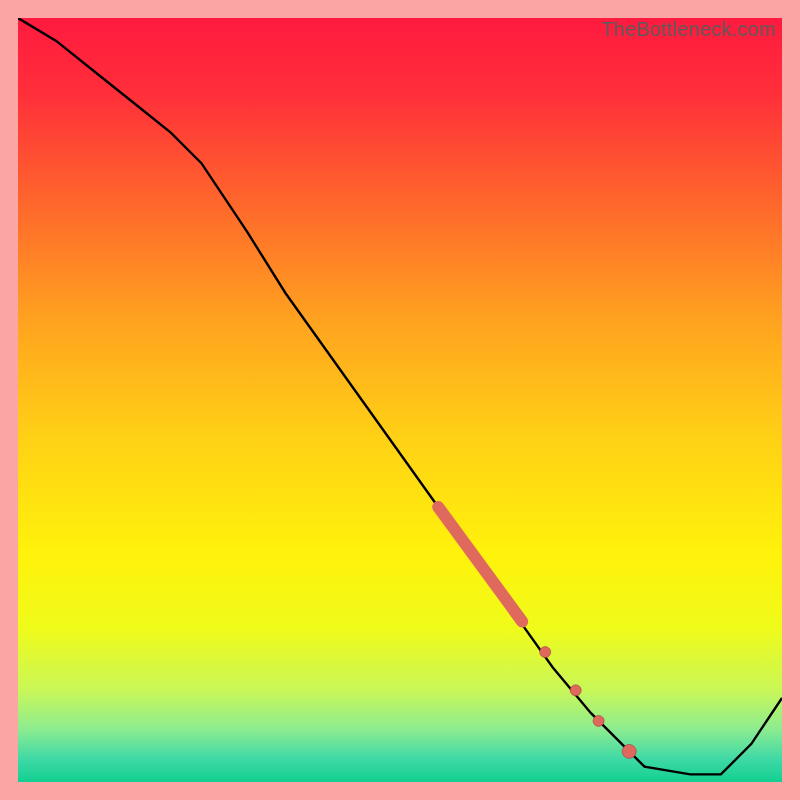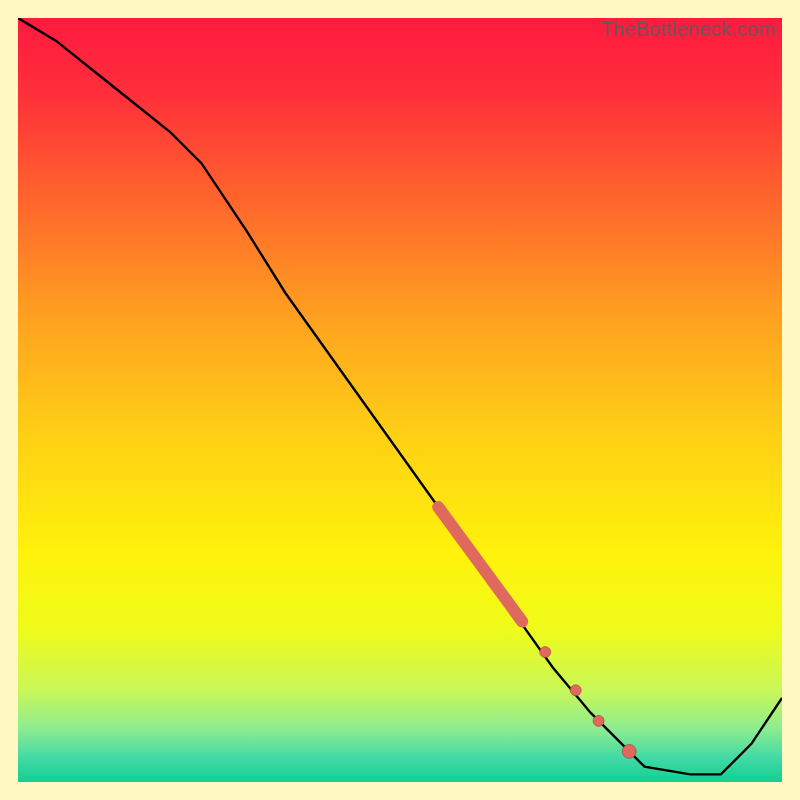--- a/index.html
+++ b/index.html
@@ -10,21 +10,21 @@
     overflow: hidden;
     background: #000;
     font-family: Arial, Helvetica, sans-serif;
   }
   .frame {
     position: absolute;
     left: 0;
     top: 0;
     width: 800px;
     height: 800px;
-    background: #fef9c3;
+    background: #fca5a5;
   }
   .plot {
     position: absolute;
     left: 18px;
     top: 18px;
     width: 764px;
     height: 764px;
     overflow: hidden;
   }
   .watermark {

